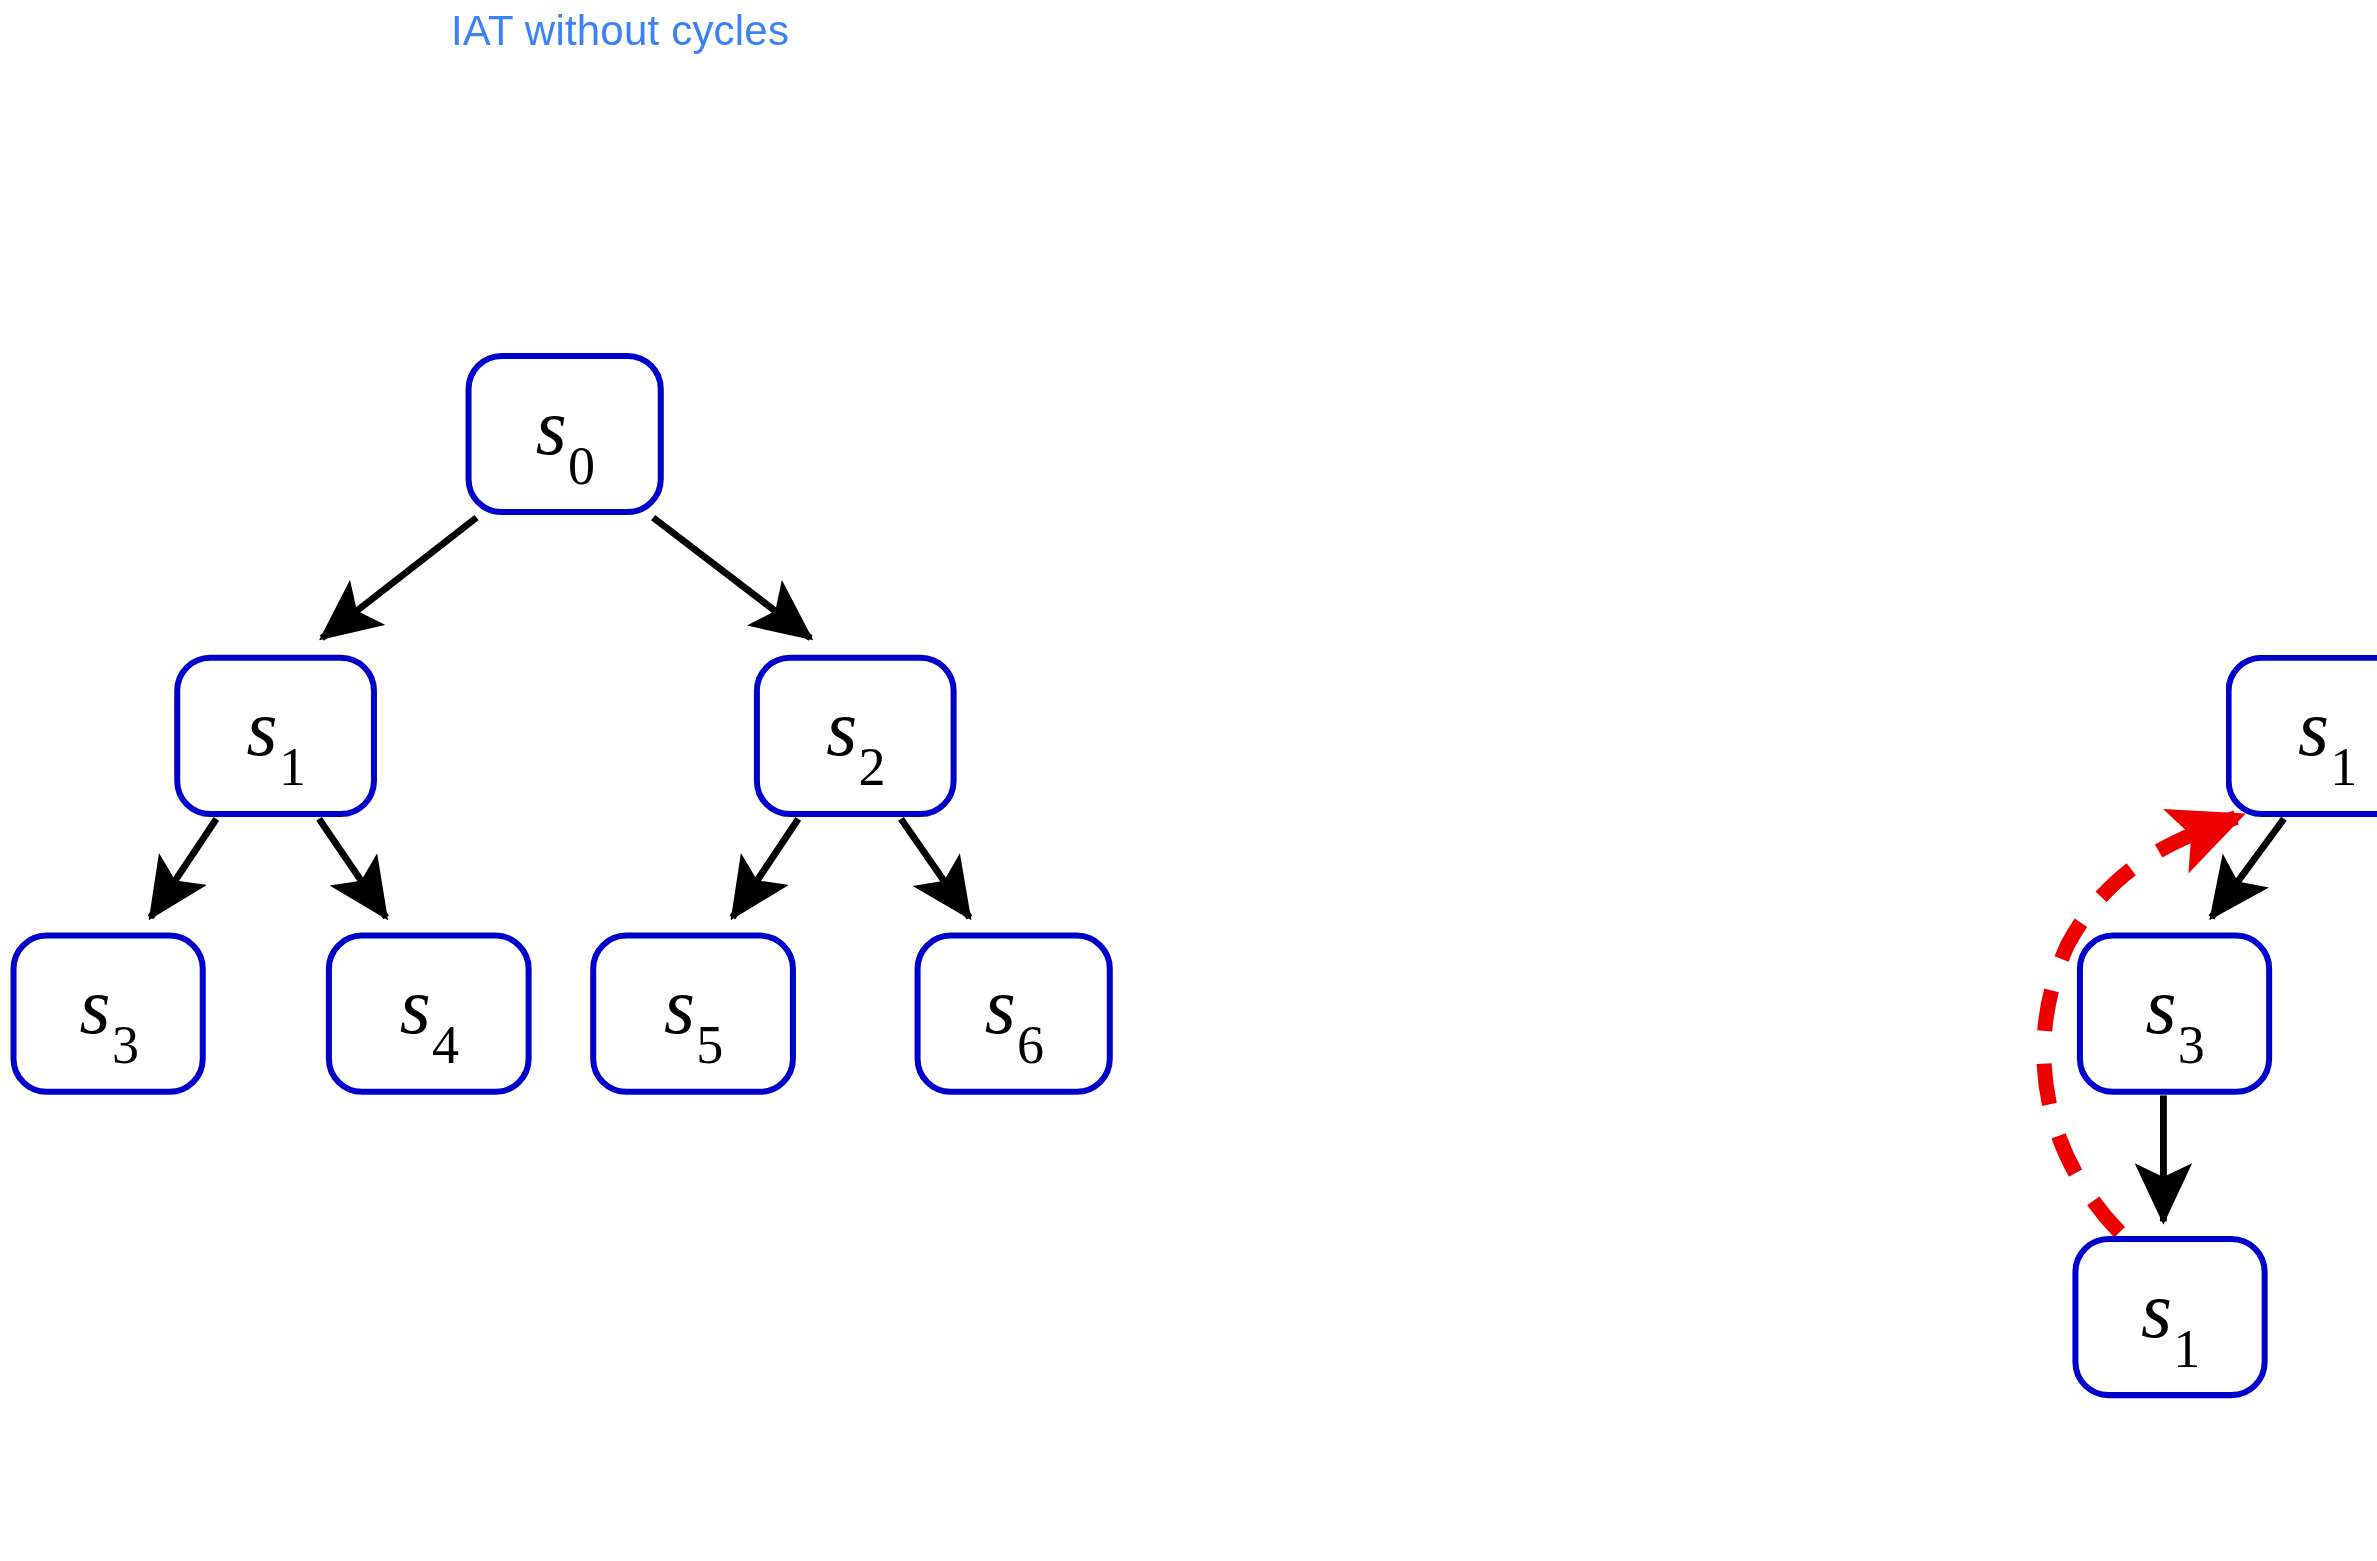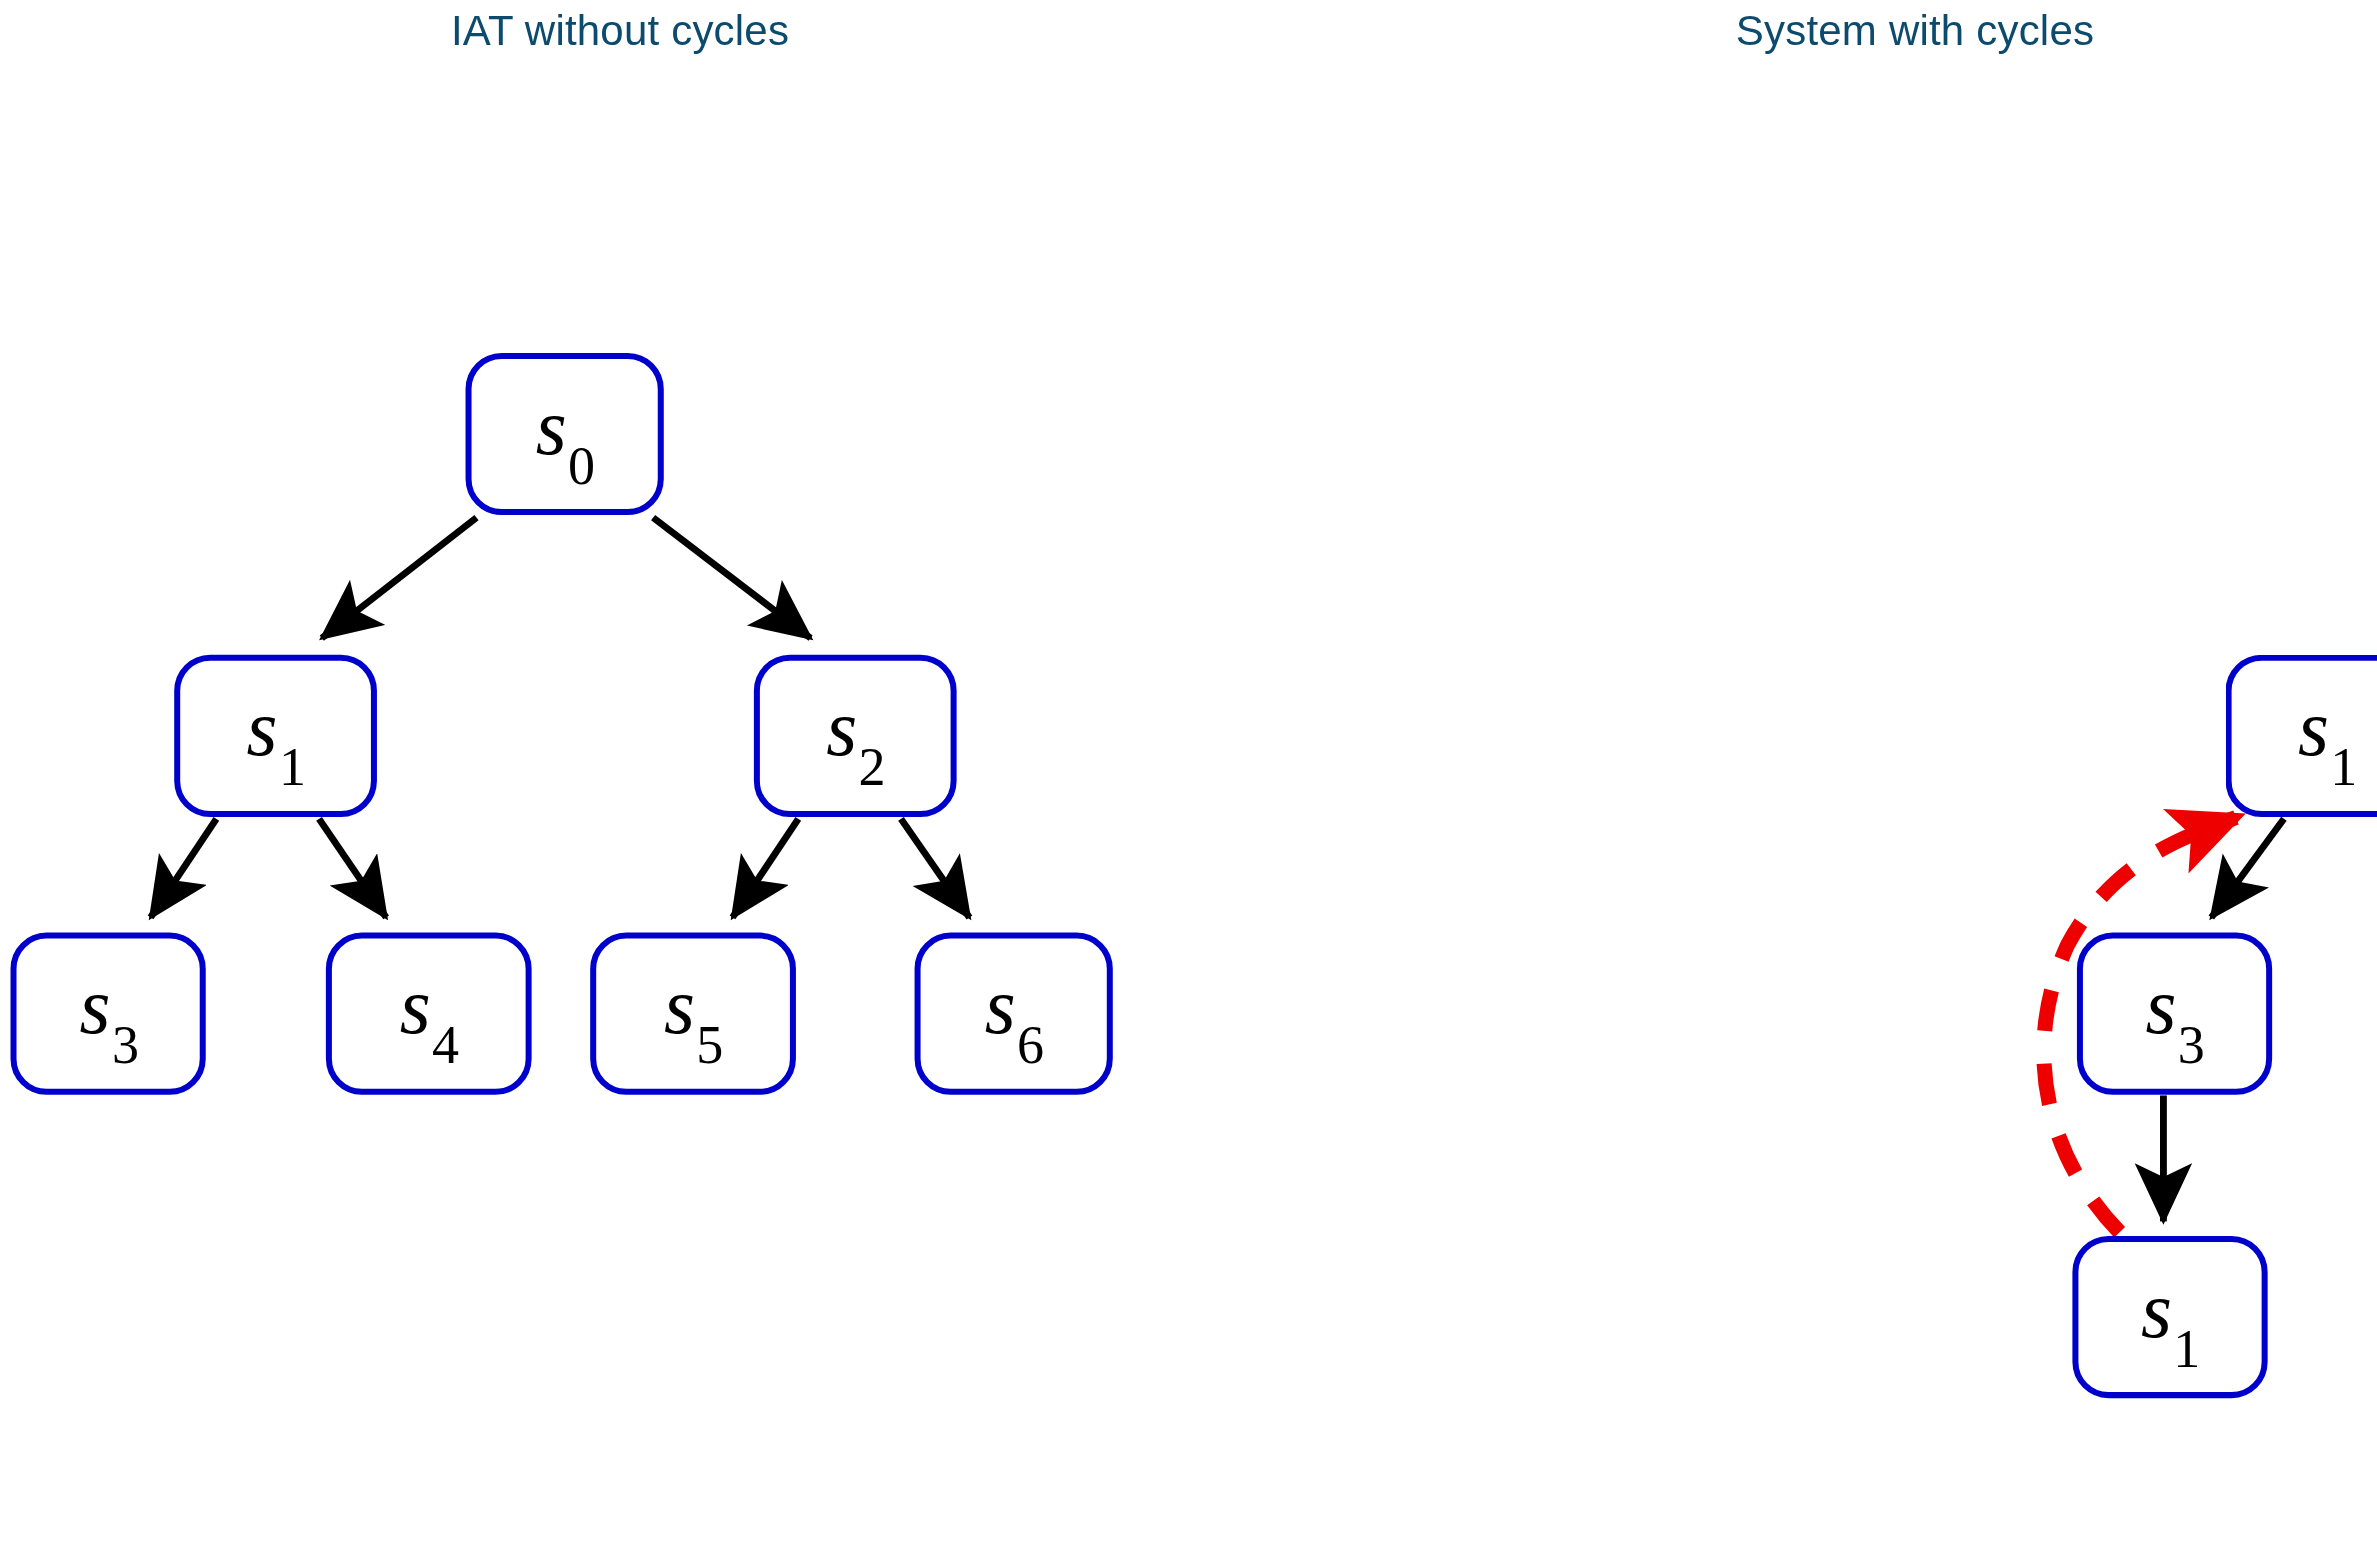--- a/index.html
+++ b/index.html
@@ -15,21 +15,21 @@
     position: relative;
     width: 2377px;
     height: 1561px;
     background: #ffffff;
     overflow: hidden;
   }
   .panel-title {
     position: absolute;
     font-family: "Liberation Sans", sans-serif;
     font-size: 42px;
-    color: #0c4a6e;
+    color: #3b82f6;
     white-space: nowrap;
     text-align: right;
     transform: translateX(-50%);
     letter-spacing: 0.2px;
   }
   #svg-layer {
     position: absolute;
     left: 0;
     top: 0;
     width: 2377px;
@@ -74,21 +74,20 @@
     stroke-dasharray: 30 24;
     stroke-linecap: butt;
   }
 </style>
 </head>
 <body>
 
 <div id="stage" style="transform-origin: 0px 0px;">
 
   <div class="panel-title" style="left: 620px; top: 7.3px; font-size: 42px;">IAT without cycles</div>
-  <div class="panel-title" style="left: 1915px; top: 7.3px; font-size: 42px;">System with cycles</div>
 
   <svg id="svg-layer" viewBox="0 0 1735.9696261682243 1140">
     <defs>
       <marker id="arrow-black" markerWidth="11" markerHeight="11" refX="8.5" refY="4.2" orient="auto" markerUnits="strokeWidth">
         <path d="M 0 0 L 9 4.2 L 0 8.4 L 2 4.2 z" fill="#000000"></path>
       </marker>
       <marker id="arrow-red" markerWidth="6" markerHeight="6" refX="4.3" refY="2.3" orient="auto" markerUnits="strokeWidth">
         <path d="M 0 0 L 5 2.3 L 0 4.6 L 1.1 2.3 z" fill="#ee0000"></path>
       </marker>
     </defs>

